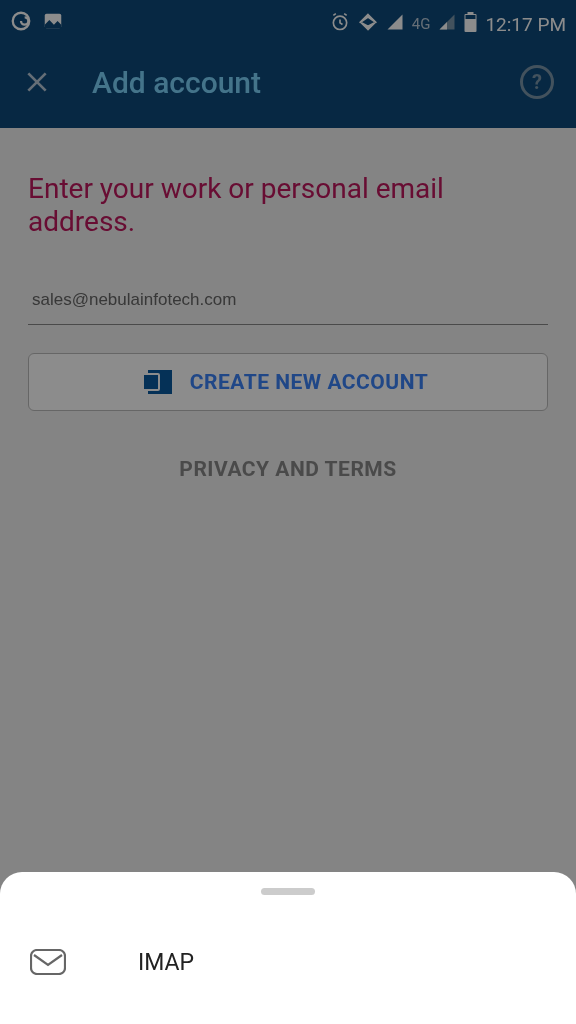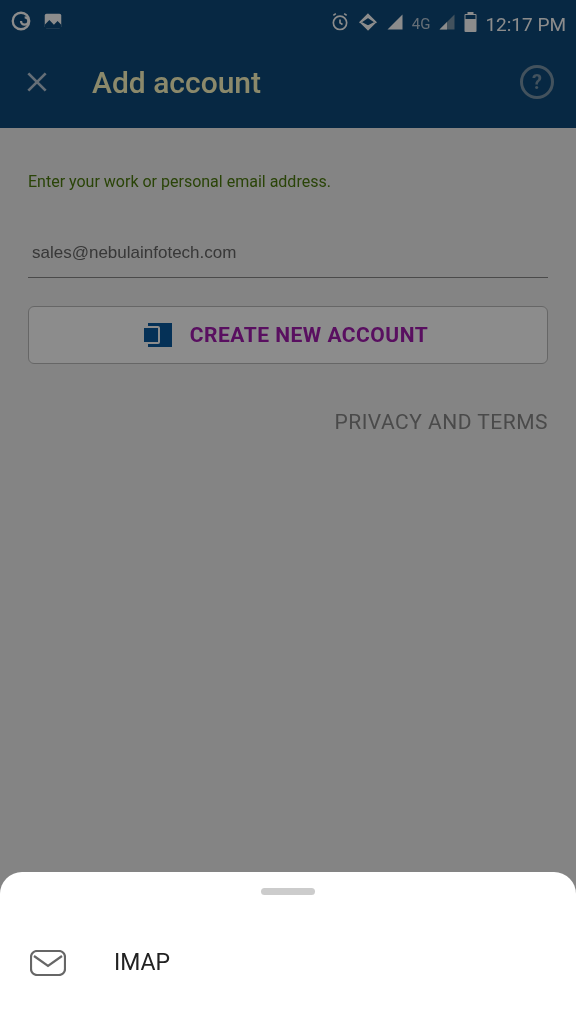--- a/index.html
+++ b/index.html
@@ -27,41 +27,41 @@
       align-items: center;
       padding: 0 22px;
     }
     .close-btn {
       width: 30px; height: 30px;
       display: flex; align-items: center; justify-content: center;
       color: #b8c8d8;
       margin-right: 40px;
     }
     .app-title {
-      color: #fef9c3;
+      color: #7dd3fc;
       font-size: 30px;
       font-weight: 500;
     }
     .help-btn {
       margin-left: auto;
       width: 34px; height: 34px;
       border: 3px solid #7a95aa;
       border-radius: 50%;
       display: flex; align-items: center; justify-content: center;
       color: #7a95aa;
       font-size: 20px;
       font-weight: 700;
     }
     
     .main {
       padding: 44px 28px 0 28px;
     }
     .prompt {
-      font-size: 16px;
-      color: #4d7c0f;
+      font-size: 28px;
+      color: #be185d;
       margin-bottom: 44px;
     }
     .email-input {
       width: 100%;
       border: none;
       border-bottom: 1px solid #888;
       font-size: 17px;
       color: #666;
       padding: 8px 4px 14px 4px;
       background: transparent;
@@ -87,31 +87,31 @@
     .outlook-icon::before {
       content: "";
       position: absolute;
       left: -6px; top: 3px;
       width: 14px; height: 14px;
       background: #0a5a9e;
       border: 2px solid #fff;
       border-radius: 2px;
     }
     .create-label {
-      color: #a21caf;
+      color: #3b82f6;
       font-size: 21px;
       font-weight: 700;
       letter-spacing: 0.5px;
     }
     .privacy {
-      text-align: right;
+      text-align: center;
       margin-top: 46px;
       color: #888;
       font-size: 21px;
-      font-weight: 400;
+      font-weight: 700;
       letter-spacing: 0.5px;
     }
     
     .scrim {
       position: absolute;
       top: 0; left: 0; right: 0; bottom: 0;
       background: rgba(0,0,0,0.45);
       z-index: 5;
     }
     
@@ -126,23 +126,23 @@
       padding-bottom: 20px;
     }
     .sheet-handle {
       width: 54px; height: 7px;
       background: #ccc;
       border-radius: 4px;
       margin: 0 auto 26px auto;
     }
     .sheet-item {
       display: flex;
-      align-items: center;
+      align-items: flex-start;
       padding: 28px 30px;
-      gap: 48px;
+      gap: 72px;
     }
     .mail-icon-wrap {
       width: 36px; height: 26px;
       display: flex; align-items: center; justify-content: center;
     }
     .sheet-label {
       font-size: 23px;
       color: #222;
     }
   </style>

